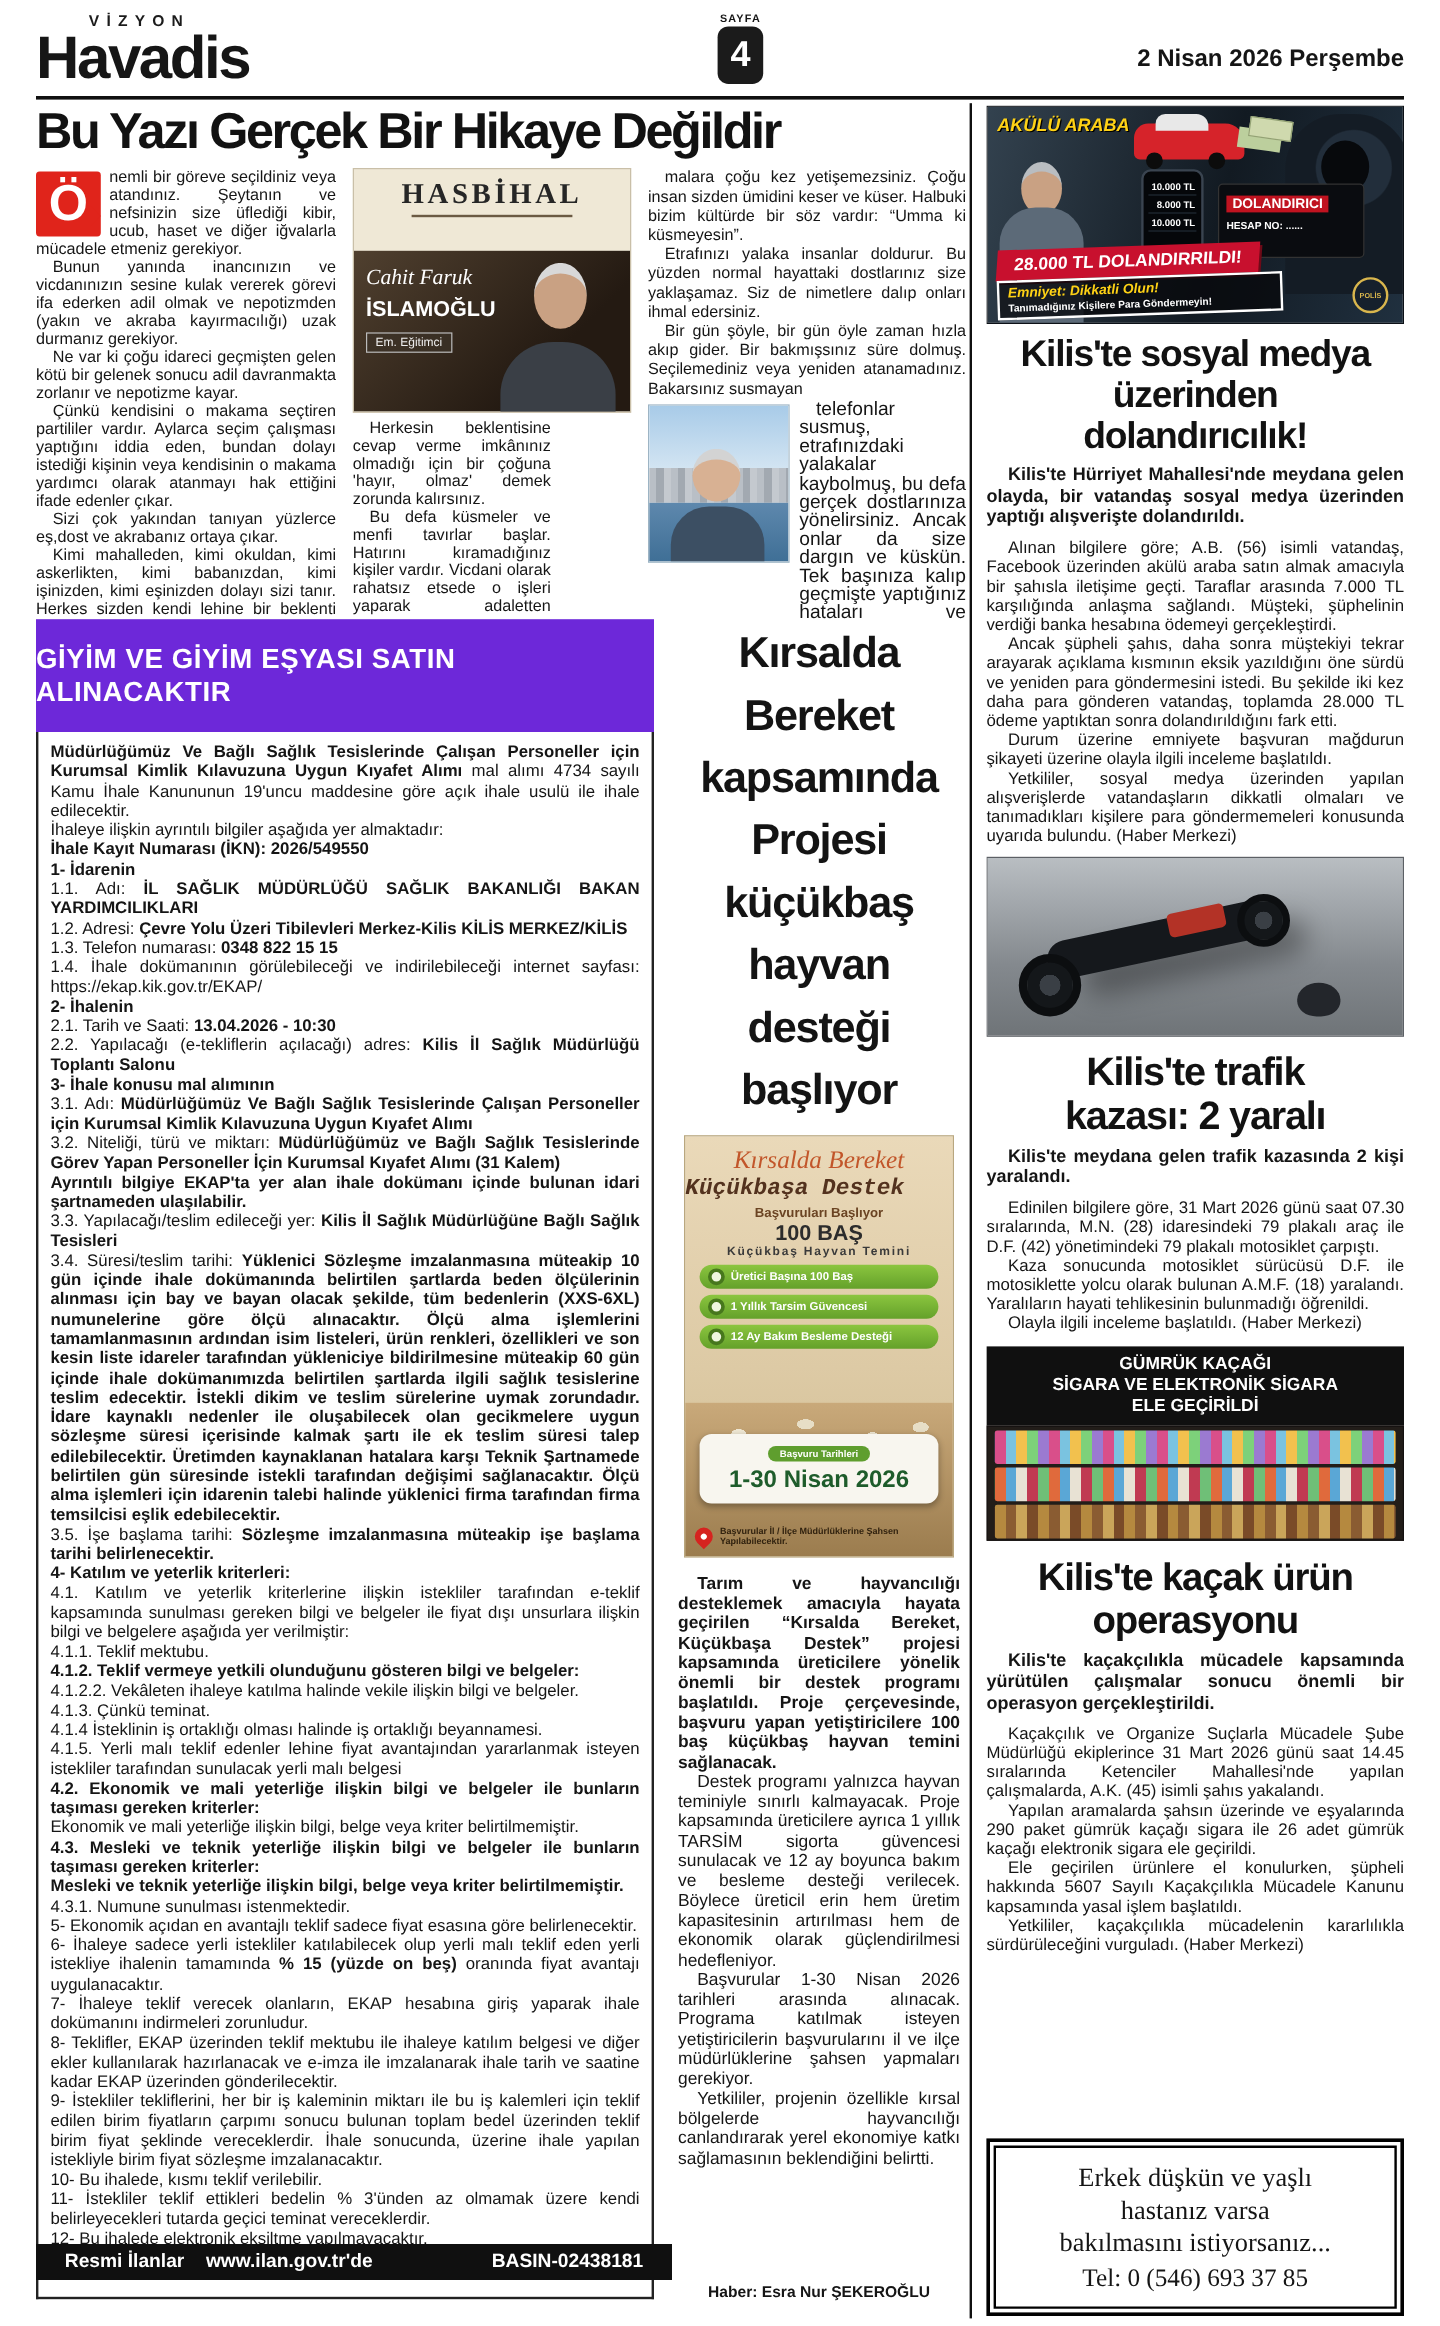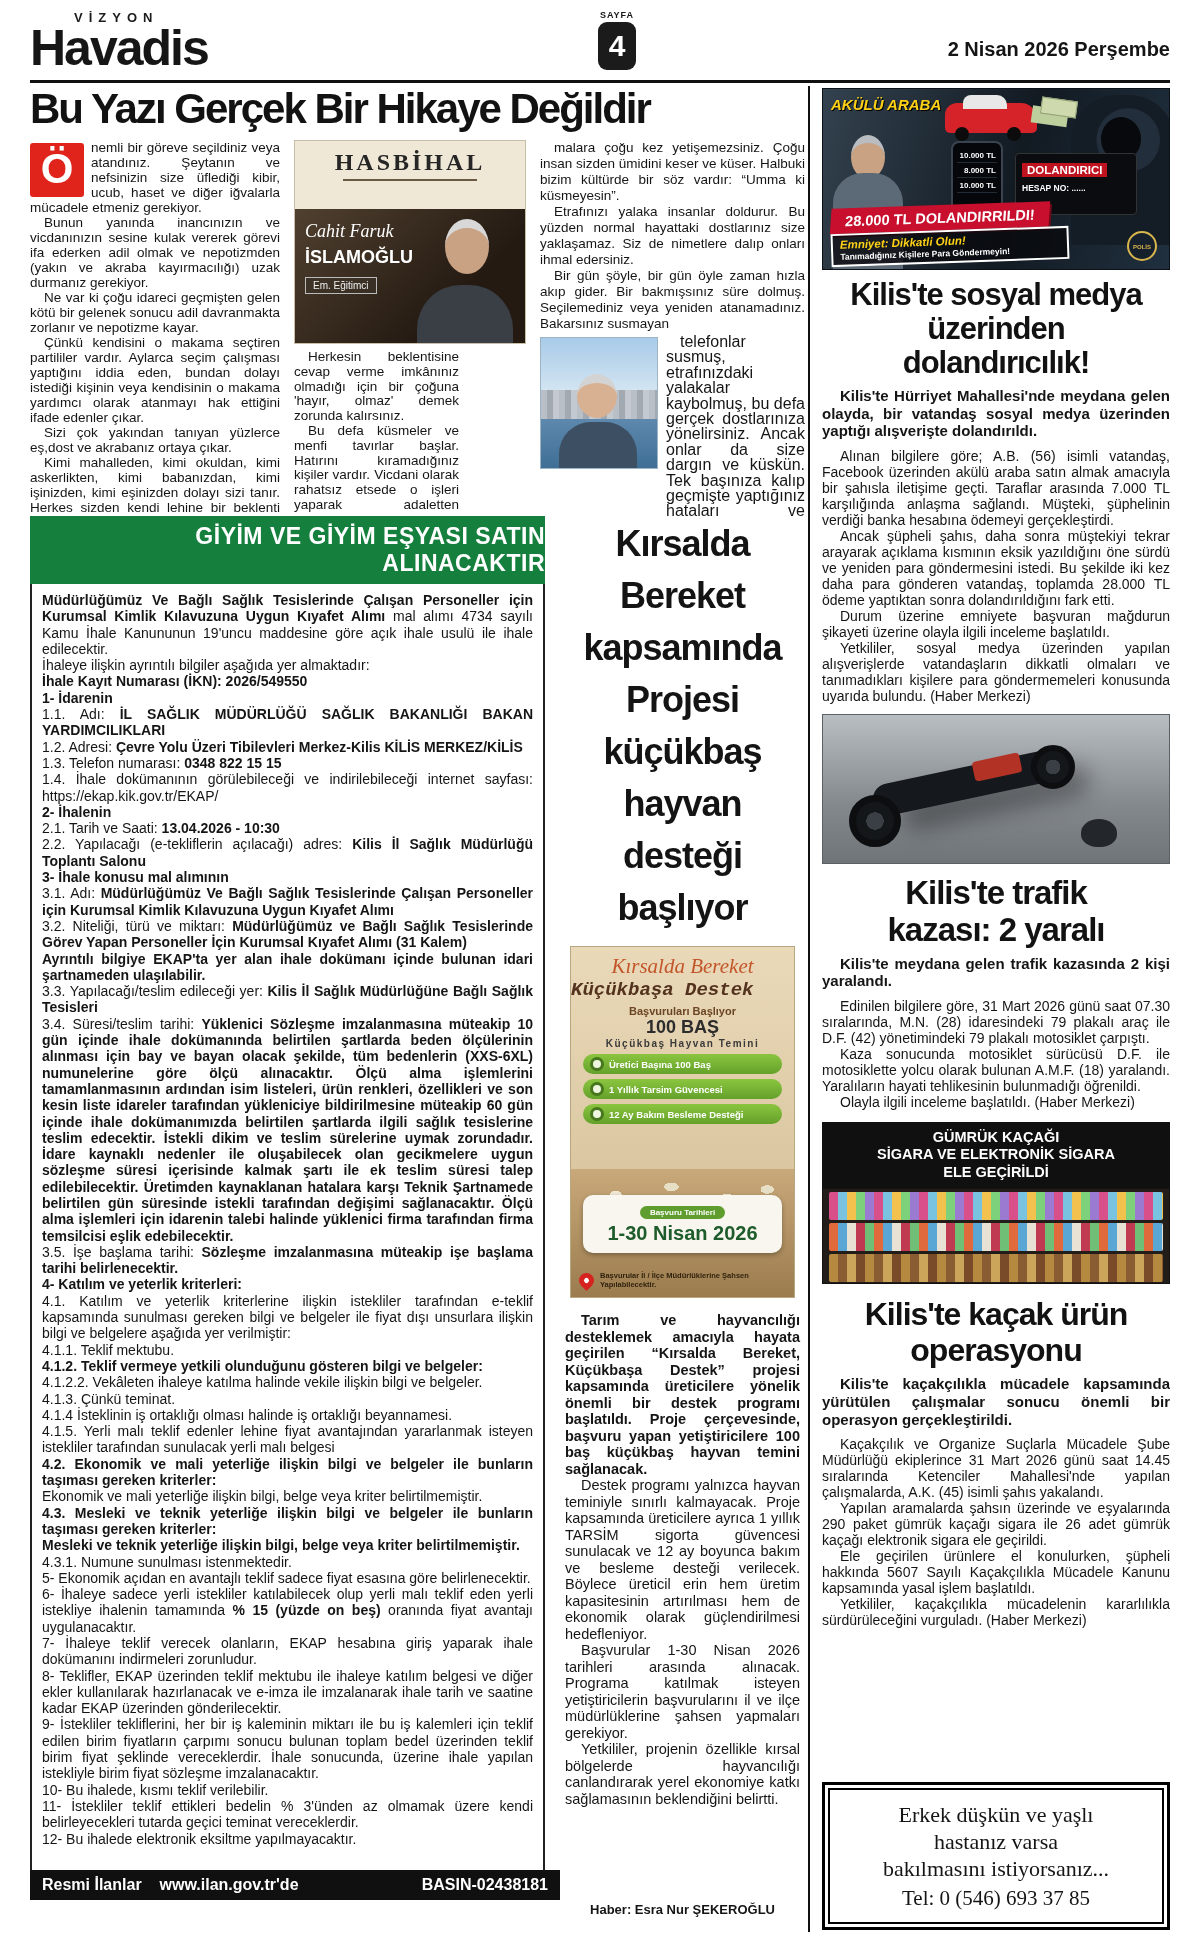--- a/index.html
+++ b/index.html
@@ -57,29 +57,29 @@
   .sp-city { height:22%; background:repeating-linear-gradient(90deg,#b9bfc6 0 6px,#a2a9b1 6px 12px,#c4c9cf 12px 18px); }
   .sp-sea { height:38%; background:linear-gradient(#5e88ad,#3f6f96); }
   .sp-head { position:absolute; left:36px; top:36px; width:40px; height:44px; border-radius:50%;
              background:#d8b193; border-top:9px solid #d3d3d3; }
   .sp-body { position:absolute; left:18px; bottom:0; width:78px; height:46px; border-radius:32px 32px 0 0;
              background:#3c4f63; }
   .wrapt { overflow:hidden; font-size:16px; line-height:15.4px; text-align:justify;margin-left:30px; }
 
   
   .tender { position:absolute; left:30px; top:516px; width:515px; height:1348px; }
-  .tender-title { background:#15803d; color:#fff; text-align:right; font-weight:800; font-size:23px;
-                  padding:7px 0; letter-spacing:.5px; }
+  .tender-title { background:#6d28d9; color:#fff; text-align:left; font-weight:800; font-size:23px;
+                  padding:20px 0; letter-spacing:.5px; }
   .tender-body { border:2px solid #222; border-top:none; padding:8px 10px; font-size:14px;
                  line-height:16.3px; text-align:justify; height:1306px; overflow:hidden; }
   .tline { margin:0; }
 
   .footerbar { position:absolute; left:30px; top:1870px; width:530px; height:30px; background:#101010;
                color:#fff; display:flex; align-items:center; justify-content:space-between;
-               padding:0 12px; font-weight:bold; font-size:16px; }
+               padding:0 24px; font-weight:bold; font-size:16px; }
   .fb-left span { margin-right:18px; }
 
   
   .bereket { position:absolute; left:565px; top:518px; width:235px; }
   .bh-line { font-size:36px; font-weight:800; letter-spacing:-1px; line-height:52px; text-align:center; color:#141414; }
   .poster { margin:12px auto 0; width:225px; height:352px; position:relative; overflow:hidden;
             background:linear-gradient(#ead9b9,#ddcaa5 55%,#cdbb90); border:1px solid #b9a77f; }
   .p-script1 { color:#c2562a; font-family:"Liberation Serif", serif; font-style:italic; font-weight:normal;
                font-size:21px; text-align:center; padding-top:7px; }
   .p-script2 { color:#53321e; font-family:Liberation Mono, monospace; font-style:italic; font-weight:bold;

